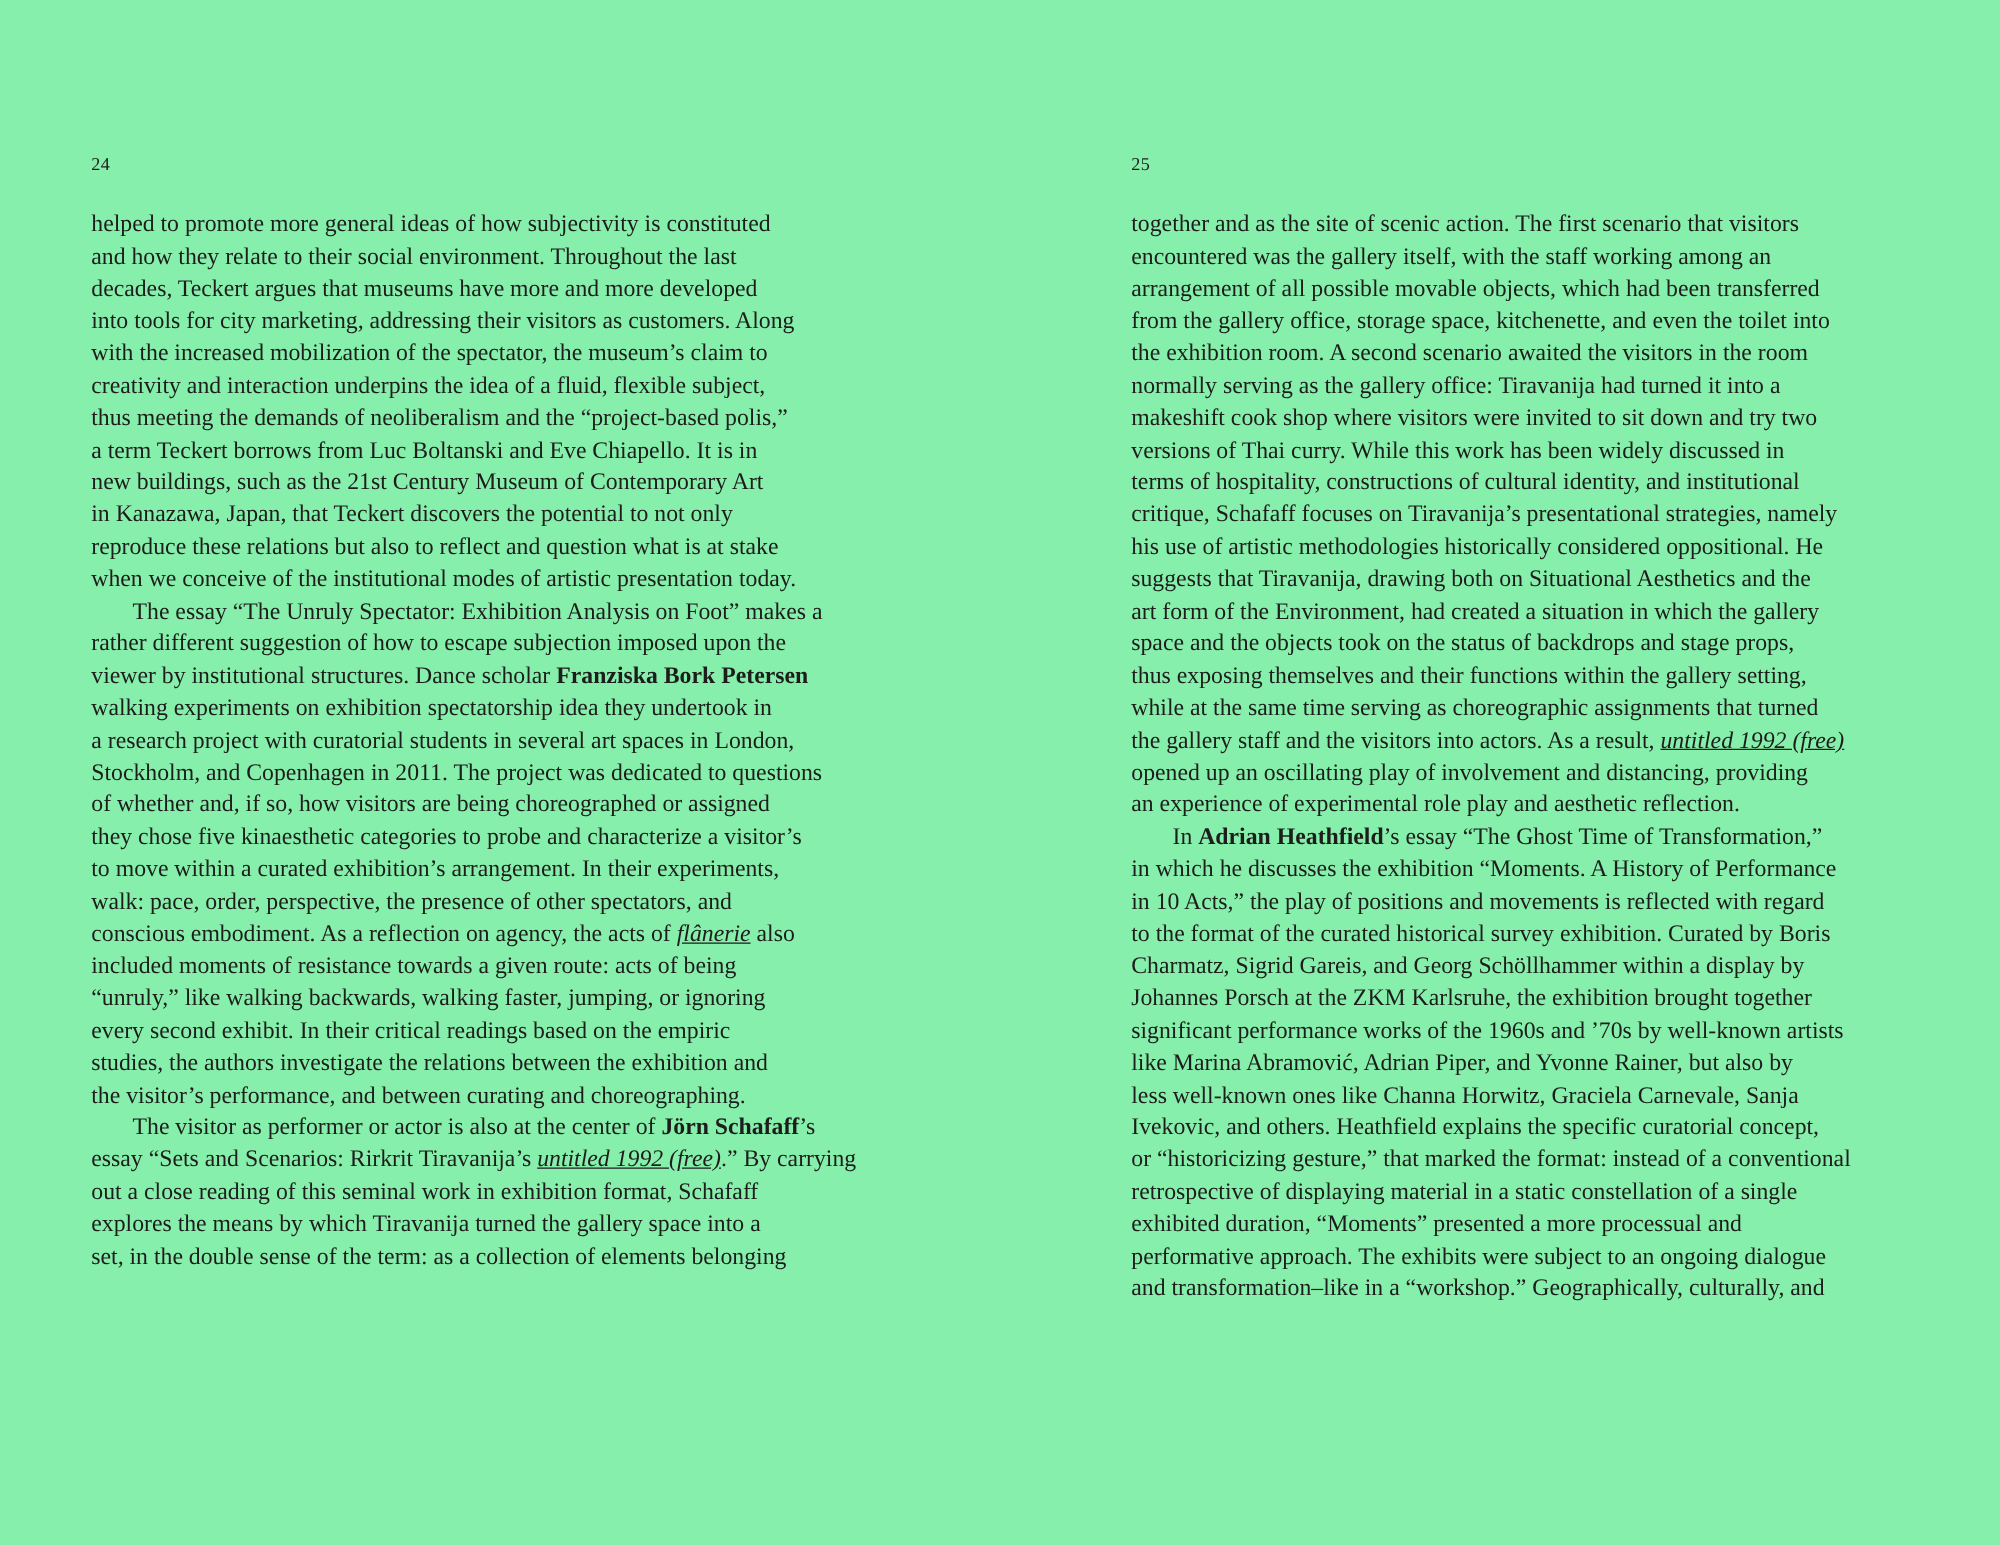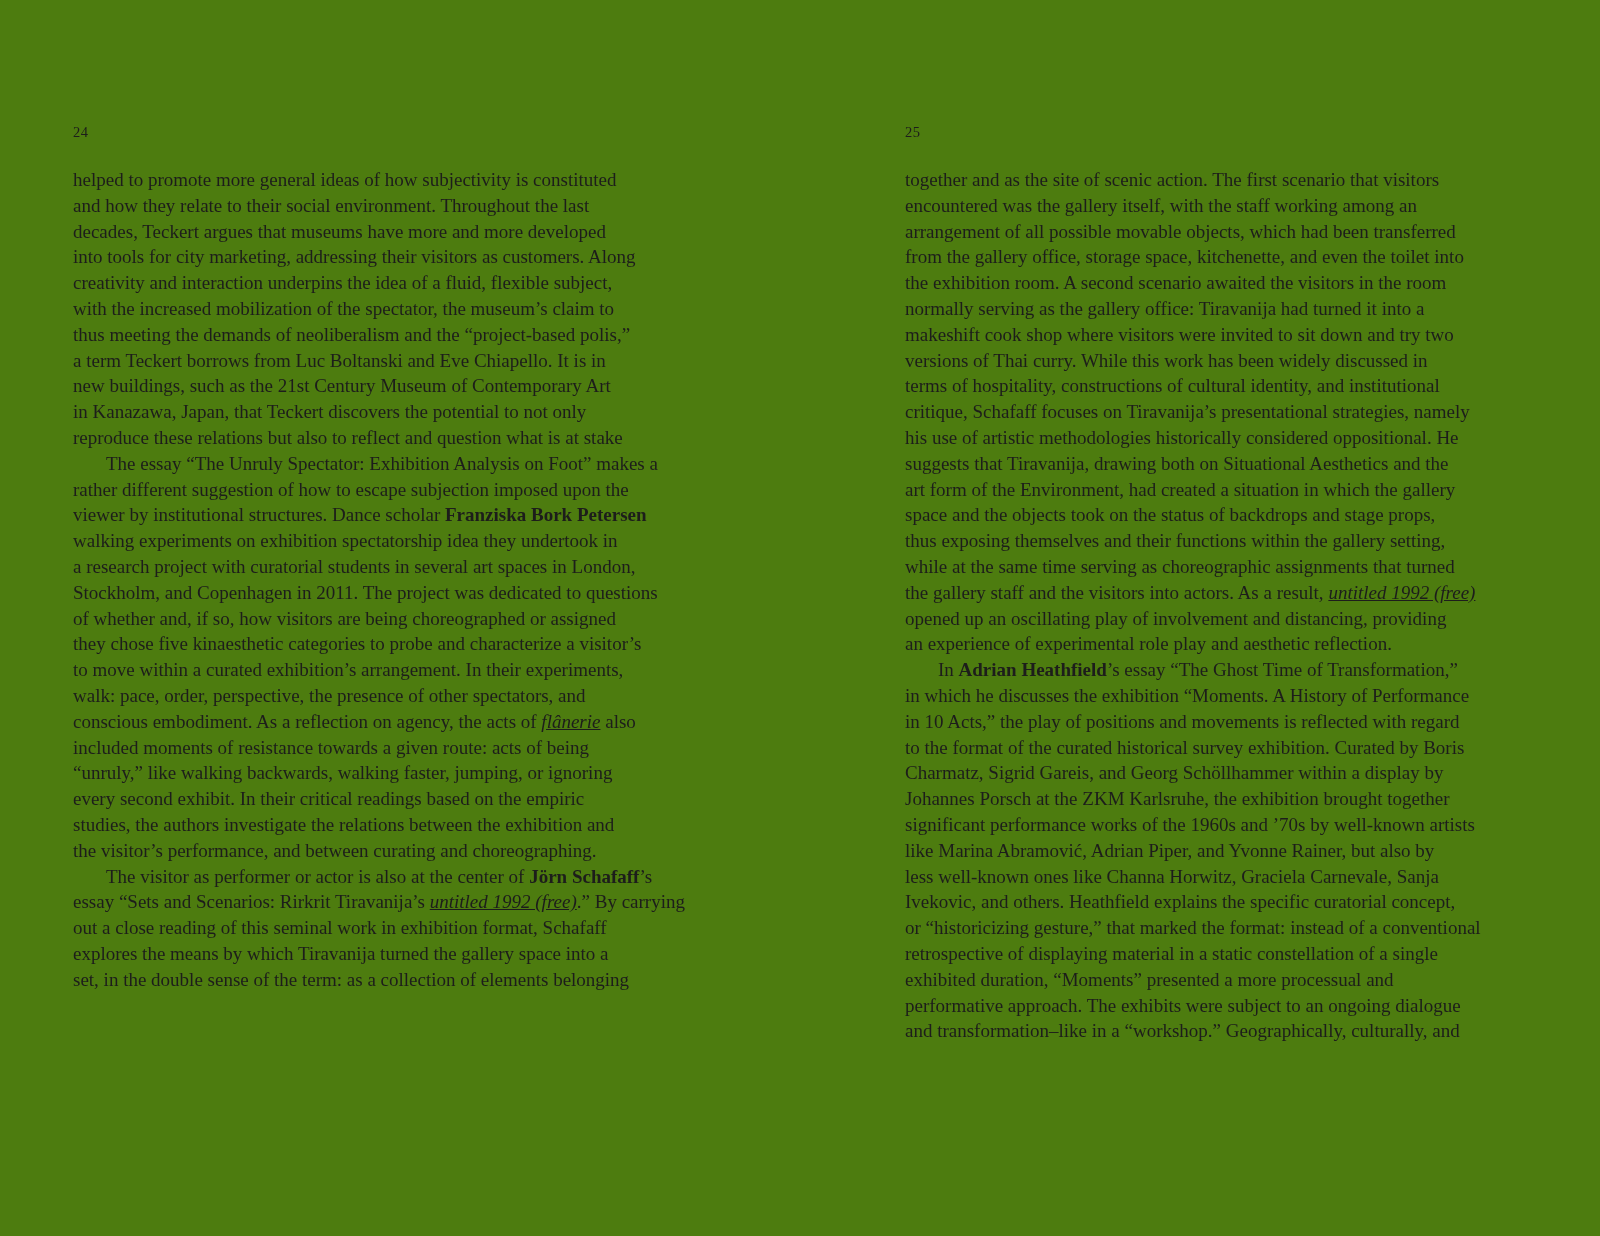--- a/index.html
+++ b/index.html
@@ -1,20 +1,20 @@
 <!DOCTYPE html>
 <html><head>
 <meta charset="utf-8">
 <style>
   html, body { margin: 0; padding: 0; background: #ffffff; }
   .spread {
     position: relative;
     width: 1600px;
     height: 1236px;
-    background: #4d7c0f;
+    background: #86efac;
     font-family: "Liberation Serif", serif;
     color: #1d1d1b;
     overflow: hidden;
   }
   .page { position: absolute; top: 0; height: 100%; }
   .page-left  { left: 73px;  width: 640px; }
   .page-right { left: 905px; width: 640px; }
   .pagenum {
     position: absolute;
     top: 124px;
@@ -39,27 +39,28 @@
 
 <div class="spread">
 
   <div class="page page-left">
     <div class="pagenum">24</div>
     <div class="textblock">
         <div class="line"><span>helped to promote more general ideas of how subjectivity is constituted</span></div>
         <div class="line"><span>and how they relate to their social environment. Throughout the last</span></div>
         <div class="line"><span>decades, Teckert argues that museums have more and more developed</span></div>
         <div class="line"><span>into tools for city marketing, addressing their visitors as customers. Along</span></div>
+        <div class="line"><span>with the increased mobilization of the spectator, the museum’s claim to</span></div>
         <div class="line"><span>creativity and interaction underpins the idea of a fluid, flexible subject,</span></div>
-        <div class="line"><span>with the increased mobilization of the spectator, the museum’s claim to</span></div>
         <div class="line"><span>thus meeting the demands of neoliberalism and the “project-based polis,”</span></div>
         <div class="line"><span>a term Teckert borrows from Luc Boltanski and Eve Chiapello. It is in</span></div>
         <div class="line"><span>new buildings, such as the 21st Century Museum of Contemporary Art</span></div>
         <div class="line"><span>in Kanazawa, Japan, that Teckert discovers the potential to not only</span></div>
         <div class="line"><span>reproduce these relations but also to reflect and question what is at stake</span></div>
+        <div class="line"><span>when we conceive of the institutional modes of artistic presentation today.</span></div>
         <div class="line indent"><span>The essay “The Unruly Spectator: Exhibition Analysis on Foot” makes a</span></div>
         <div class="line"><span>rather different suggestion of how to escape subjection imposed upon the</span></div>
         <div class="line"><span>viewer by institutional structures. Dance scholar </span><span class="b">Franziska Bork Petersen</span></div>
         <div class="line"><span>walking experiments on exhibition spectatorship idea they undertook in</span></div>
         <div class="line"><span>a research project with curatorial students in several art spaces in London,</span></div>
         <div class="line"><span>Stockholm, and Copenhagen in 2011. The project was dedicated to questions</span></div>
         <div class="line"><span>of whether and, if so, how visitors are being choreographed or assigned</span></div>
         <div class="line"><span>they chose five kinaesthetic categories to probe and characterize a visitor’s</span></div>
         <div class="line"><span>to move within a curated exhibition’s arrangement. In their experiments,</span></div>
         <div class="line"><span>walk: pace, order, perspective, the presence of other spectators, and</span></div>

